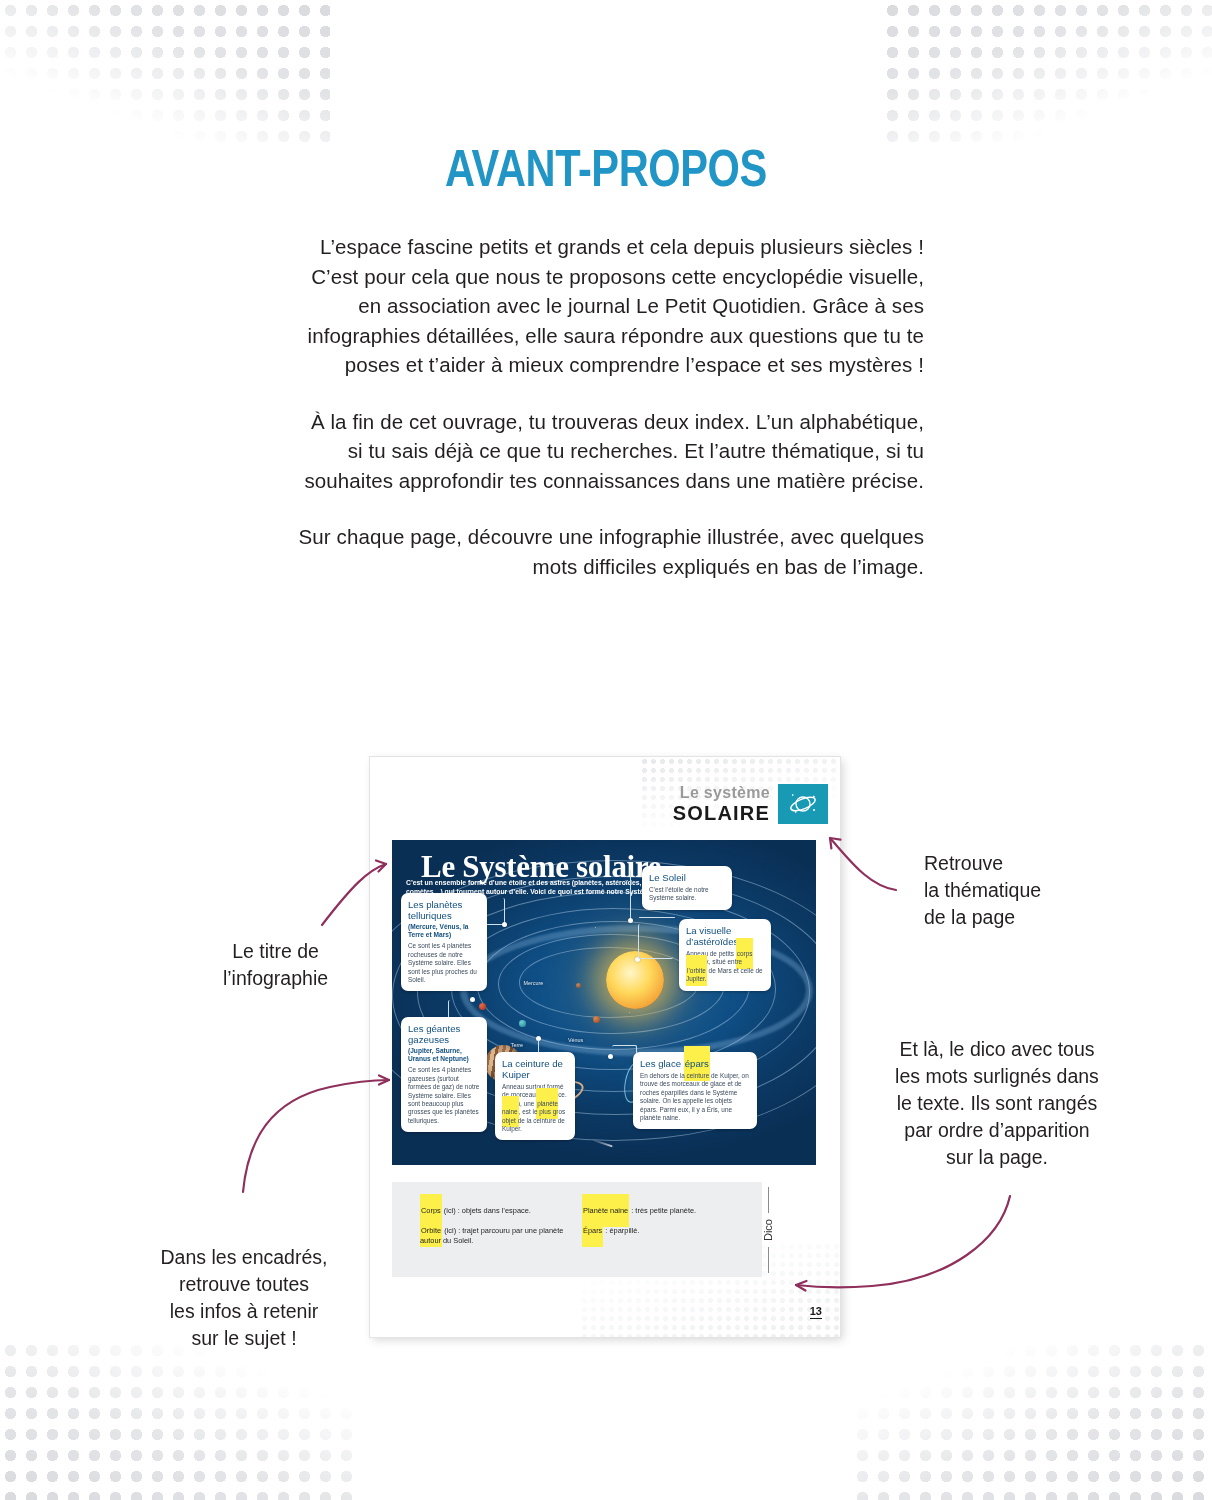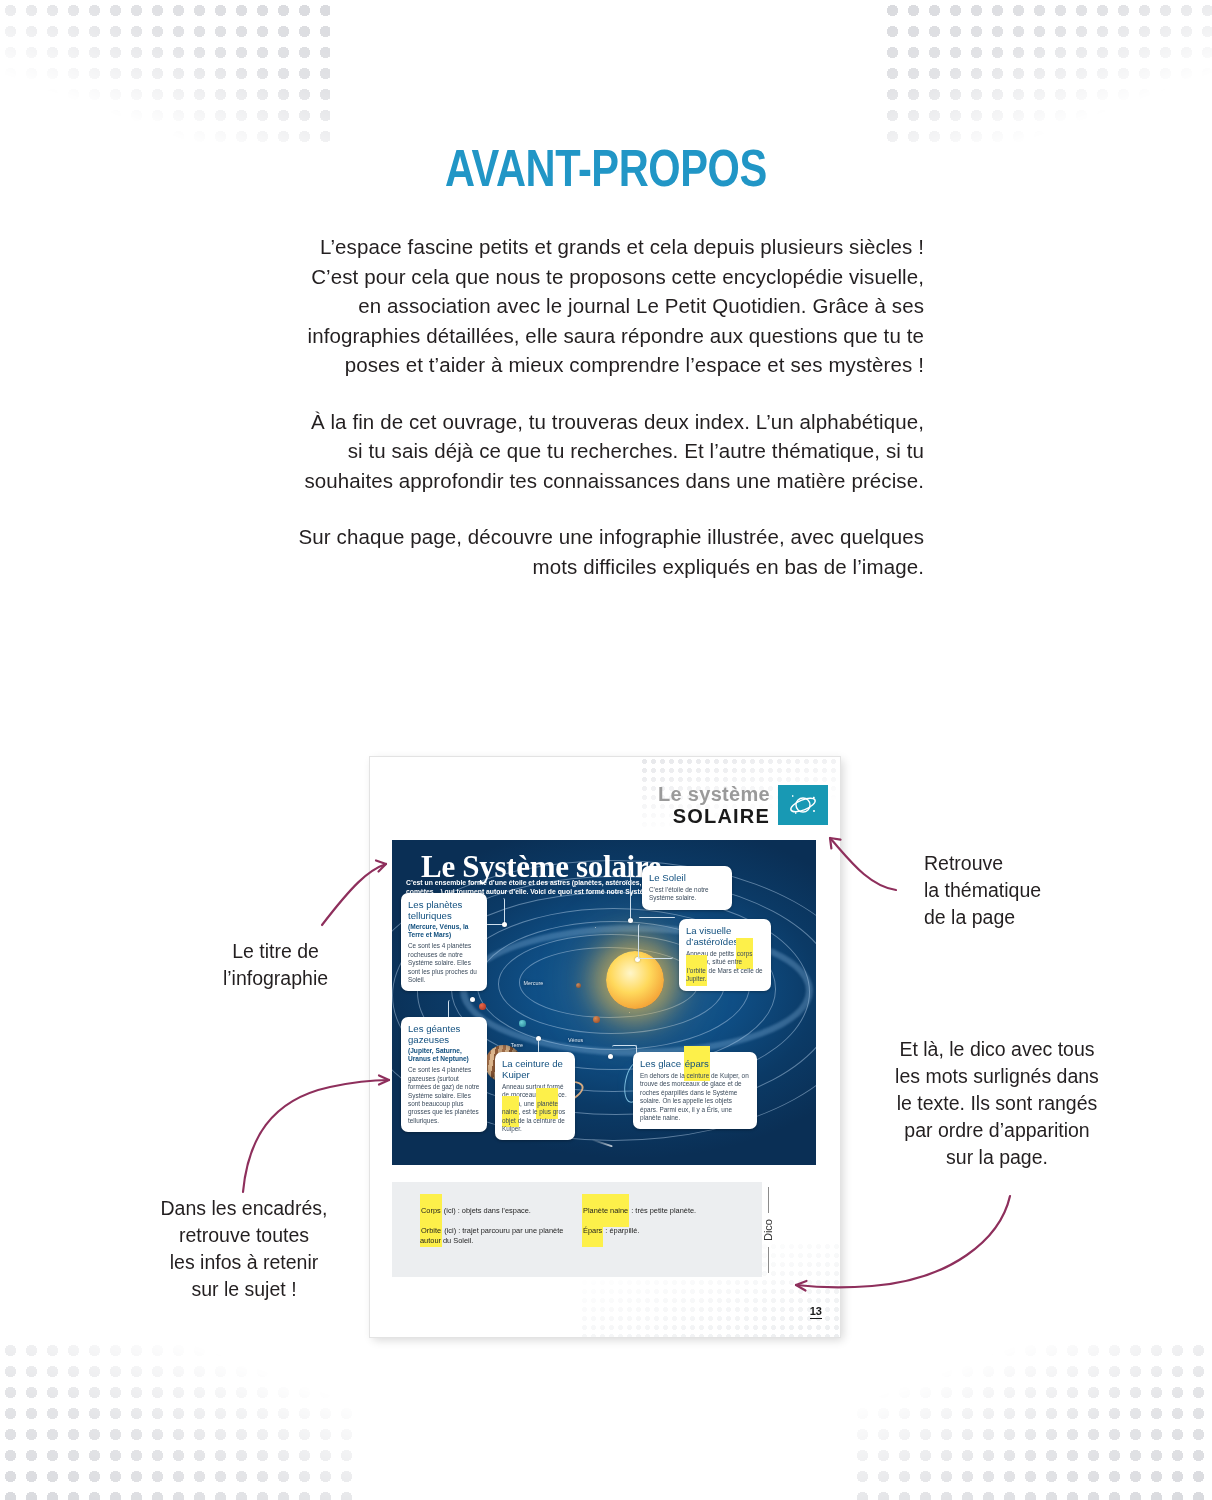--- a/index.html
+++ b/index.html
@@ -67,21 +67,21 @@
     background-size:9px 9px;
     -webkit-mask-image:linear-gradient(-15deg,#000 0%,transparent 80%);
             mask-image:linear-gradient(-15deg,#000 0%,transparent 80%);
   }
 
   
   #theme-header{position:absolute;right:12px;top:27px;display:flex;align-items:center;gap:8px;}
   #theme-header .t-text{text-align:right;line-height:1;}
   #theme-header .t-line1{
     font-family:"Liberation Sans Narrow","Liberation Sans",sans-serif;
-    font-weight:bold;font-size:20px;color:#9a9a9a;letter-spacing:.3px;
+    font-weight:bold;font-size:16px;color:#9a9a9a;letter-spacing:.3px;
   }
   #theme-header .t-line2{
     font-family:"Liberation Sans Narrow","Liberation Sans",sans-serif;
     font-weight:bold;font-size:20px;color:#1a1a1a;letter-spacing:1.2px;margin-top:2px;
   }
   #theme-badge{width:50px;height:40px;background:#1899b4;display:flex;align-items:center;justify-content:center;}
 
   
   #infographic{
     position:absolute;left:22px;top:83px;width:424px;height:325px;
@@ -146,21 +146,21 @@
   #dico-label .vline{width:1px;background:#8c8c8c;flex:1;}
   #dico-label .vtext{writing-mode:vertical-rl;transform:rotate(180deg);font-size:11px;color:#333;padding:6px 0;
                      font-family:"Liberation Sans",sans-serif;}
   #page-number{position:absolute;right:18px;bottom:18px;font-size:11px;color:#1a1a1a;font-weight:bold;
                border-bottom:1.5px solid #1a1a1a;padding-bottom:1px;line-height:12px;}
 
   
   .anno{position:absolute;color:#231f20;font-size:19.5px;line-height:27px;
         font-family:"Liberation Sans Narrow","Liberation Sans",sans-serif;}
   #anno-title{left:163px;top:938px;width:225px;text-align:center;}
-  #anno-boxes{left:124px;top:1195px;width:240px;text-align:center;}
+  #anno-boxes{left:124px;top:1244px;width:240px;text-align:center;}
   #anno-theme{left:924px;top:850px;width:220px;text-align:left;}
   #anno-dico{left:852px;top:1036px;width:290px;text-align:center;}
 
   #arrows{position:absolute;left:0;top:0;width:1212px;height:1500px;pointer-events:none;}
 </style>
 </head>
 <body>
 
 <div class="halftone" id="ht-tl">
     <div class="dotlayer"></div>

